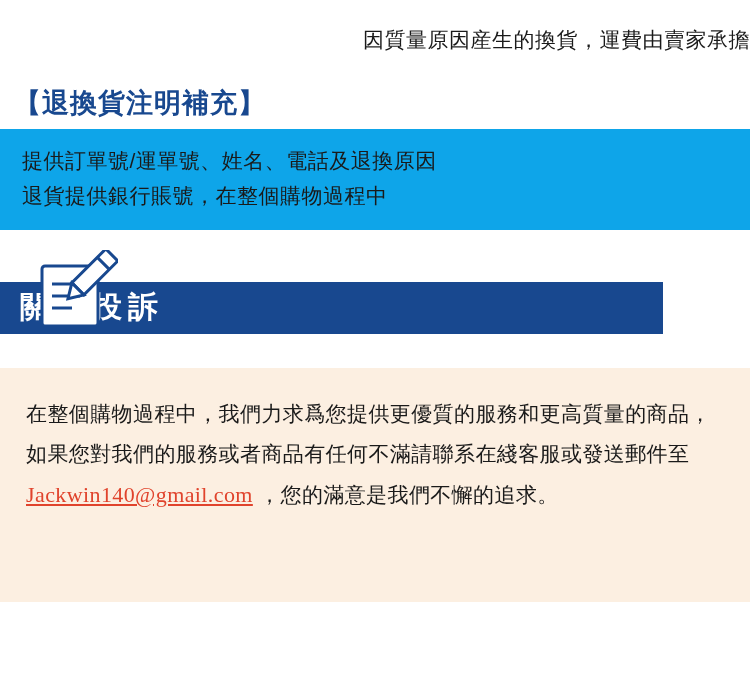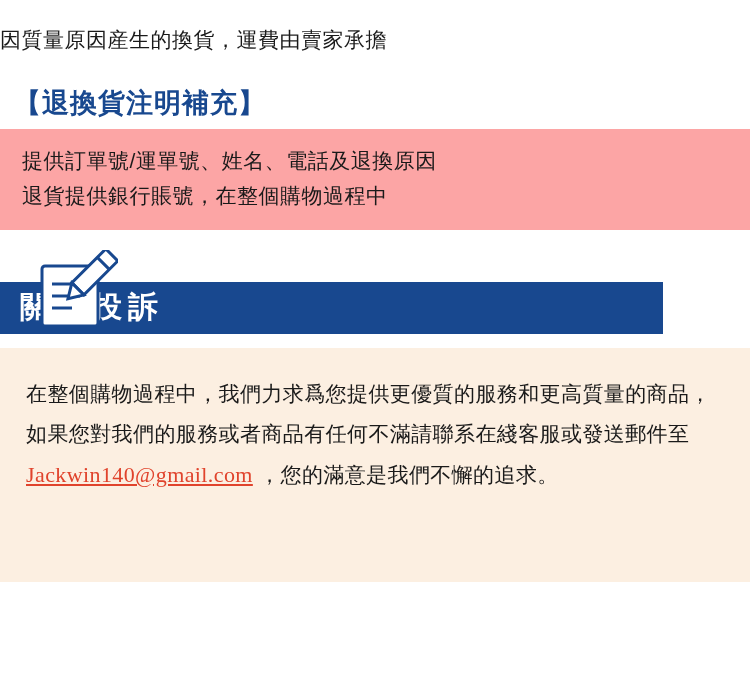--- a/index.html
+++ b/index.html
@@ -21,37 +21,37 @@
   }
 
   
   .policy-lines {
     padding: 18px 0 0 0;
   }
   .policy-line {
     font-size: 21px;
     line-height: 1.55;
     color: #1a1a1a;
-    text-align: left;
+    text-align: right;
     letter-spacing: 0.5px;
     padding: 6px 0;
   }
 
   
   .bracket-heading {
     font-size: 27px;
     font-weight: bold;
     color: #18488f;
     letter-spacing: 1px;
     margin: 22px 4px 8px 14px;
   }
 
   
   .note-box {
-    background: #fca5a5;
+    background: #0ea5e9;
     padding: 14px 0 16px 0;
   }
   .note-line {
     font-size: 21px;
     line-height: 1.7;
     color: #1a1a1a;
     margin-left: 22px;
     letter-spacing: 0.5px;
   }
 
@@ -84,21 +84,21 @@
     left: 34px;
     top: -32px;
     width: 84px;
     height: 84px;
     z-index: 3;
   }
 
   
   .body-box {
     background: #fcefe1;
-    margin-top: 4px;
+    margin-top: 24px;
     padding: 26px 0 40px 0;
     height: 168px;
     box-sizing: content-box;
   }
   .body-line {
     font-size: 21px;
     line-height: 1.9;
     color: #1a1a1a;
     margin-left: 26px;
     margin-right: 20px;

